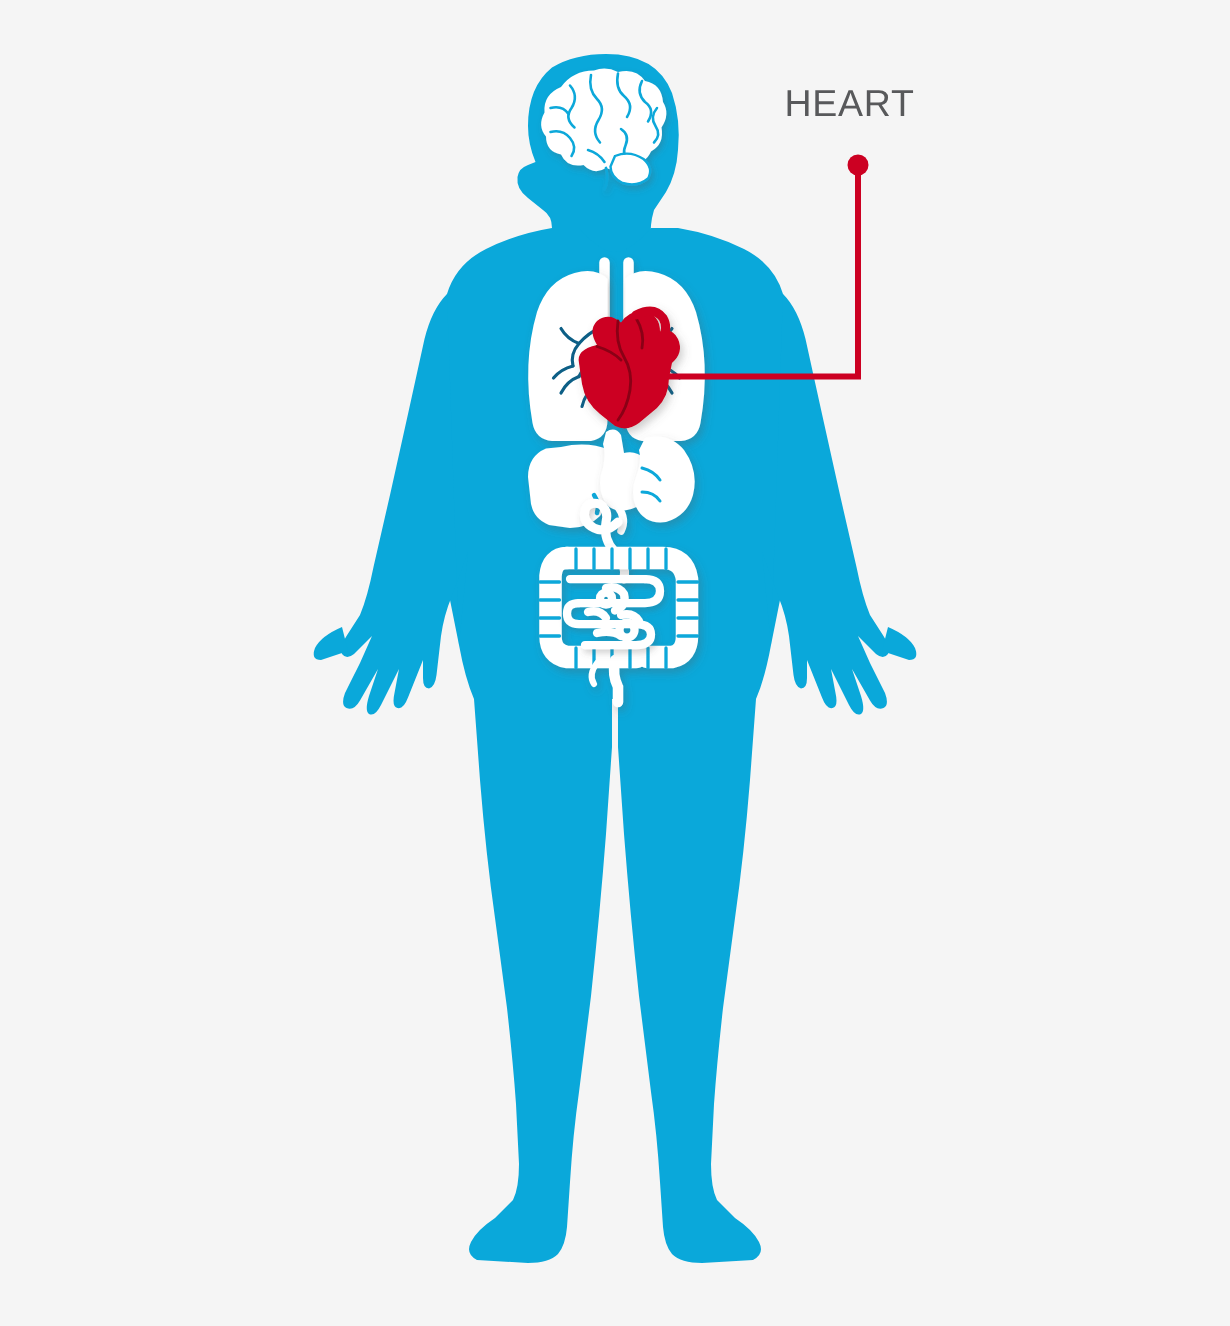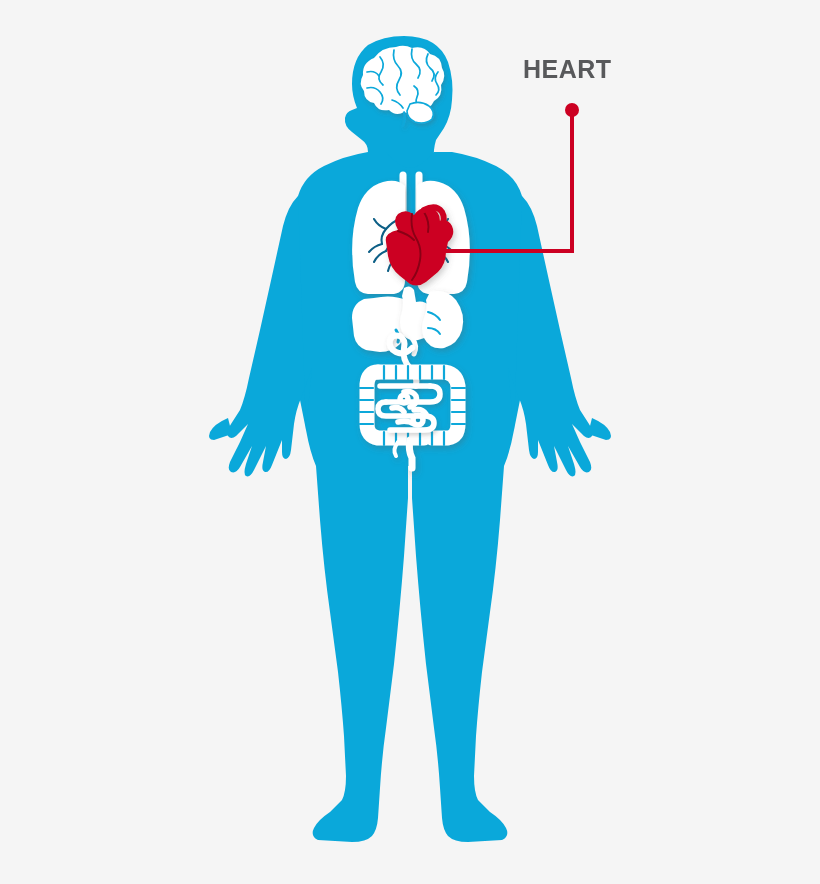--- a/index.html
+++ b/index.html
@@ -28,21 +28,21 @@
     width: 820px;
     height: 884px;
     display: block;
   }
   .callout-label {
     position: absolute;
     left: 523px;
     top: 57px;
     font-family: "Liberation Sans", sans-serif;
     font-size: 25px;
-    font-weight: bold;
+    font-weight: normal;
     letter-spacing: 0.5px;
     color: #58595b;
     white-space: nowrap;
     line-height: 1;
   }
 </style>
 </head>
 <body>
 
 <div id="diagram-root">

